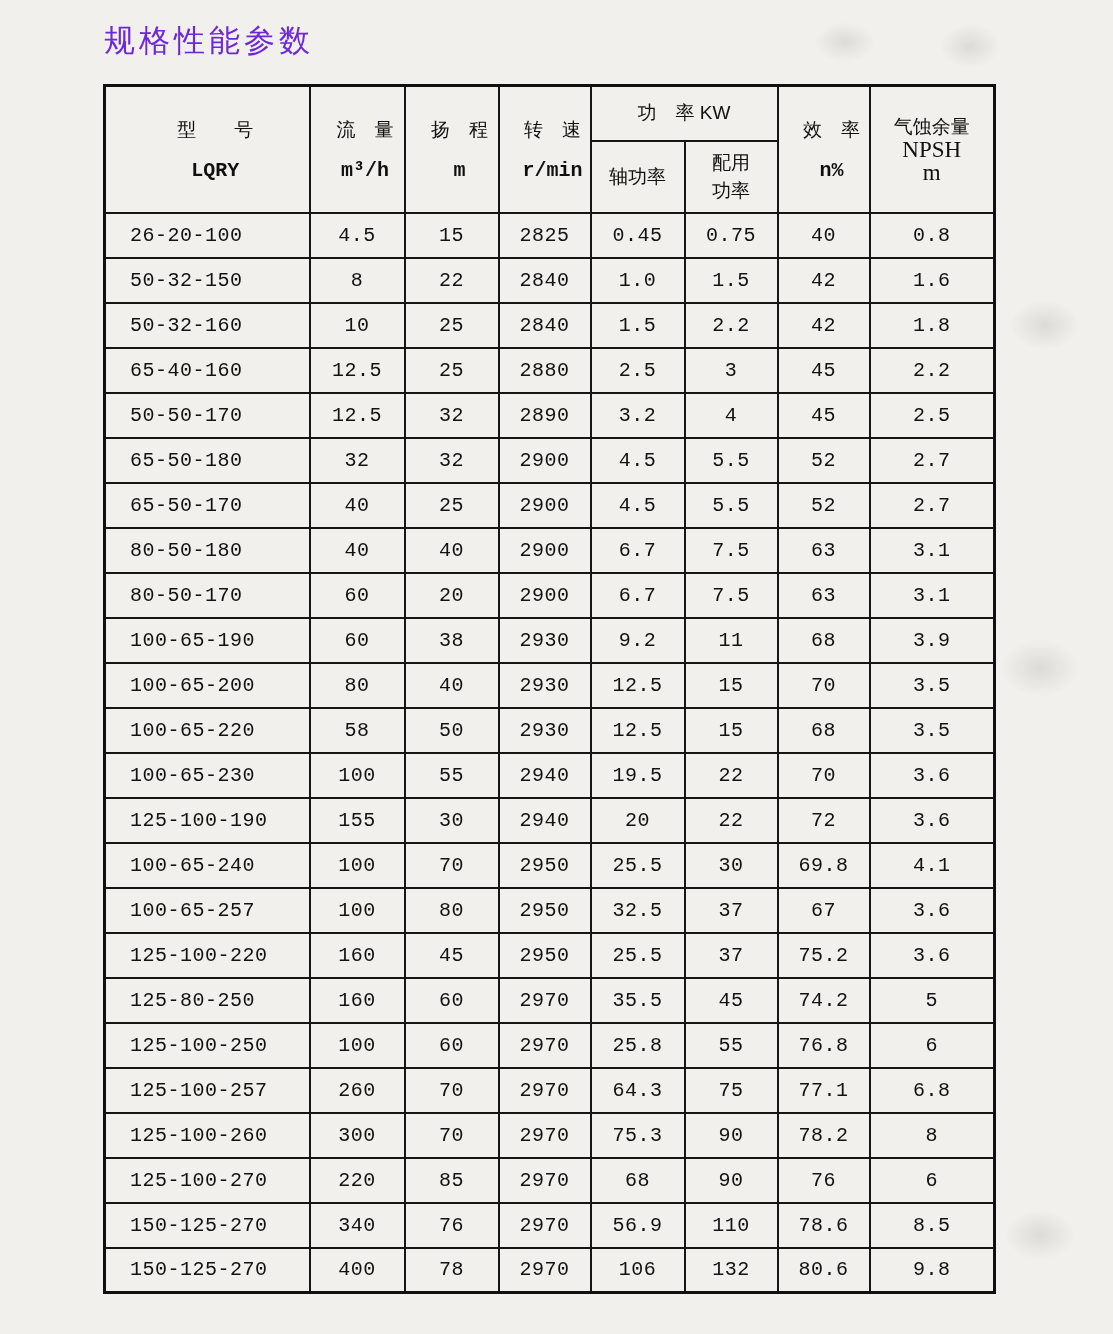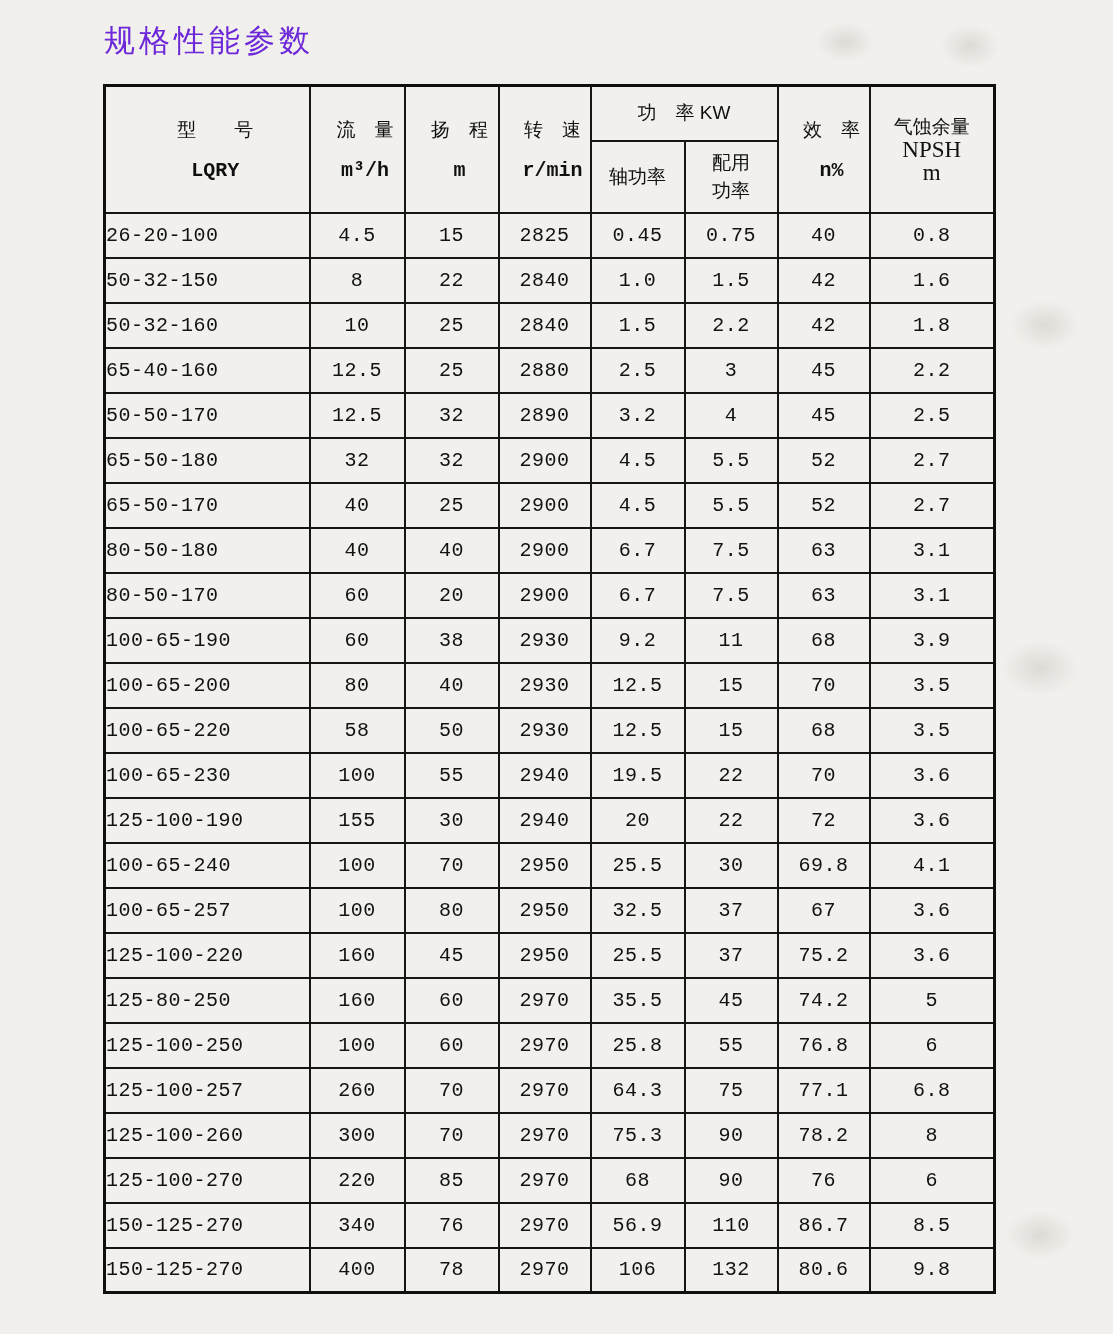--- a/index.html
+++ b/index.html
@@ -70,20 +70,21 @@
   .two-line { white-space: pre-line; line-height: 28px; }
   table.spec td {
     height: 45px;
     font-family: "Liberation Mono", "DejaVu Sans Mono", monospace;
     font-size: 20px;
     color: #121212;
     letter-spacing: 0.5px;
   }
   table.spec td.model {
     text-align: left;
+    padding-left: 24px;
   }
 </style>
 </head>
 <body>
 
 <div class="page">
 
   <div class="smudge" style="left:815px; top:22px; width:60px; height:40px;"></div>
   <div class="smudge" style="left:940px; top:24px; width:60px; height:44px;"></div>
   <div class="smudge" style="left:1010px; top:300px; width:70px; height:50px;"></div>
@@ -371,21 +372,21 @@
           <td>76</td>
           <td>6</td>
         </tr>
         <tr>
           <td class="model">150-125-270</td>
           <td>340</td>
           <td>76</td>
           <td>2970</td>
           <td>56.9</td>
           <td>110</td>
-          <td>86.7</td>
+          <td>78.6</td>
           <td>8.5</td>
         </tr>
         <tr>
           <td class="model">150-125-270</td>
           <td>400</td>
           <td>78</td>
           <td>2970</td>
           <td>106</td>
           <td>132</td>
           <td>80.6</td>

